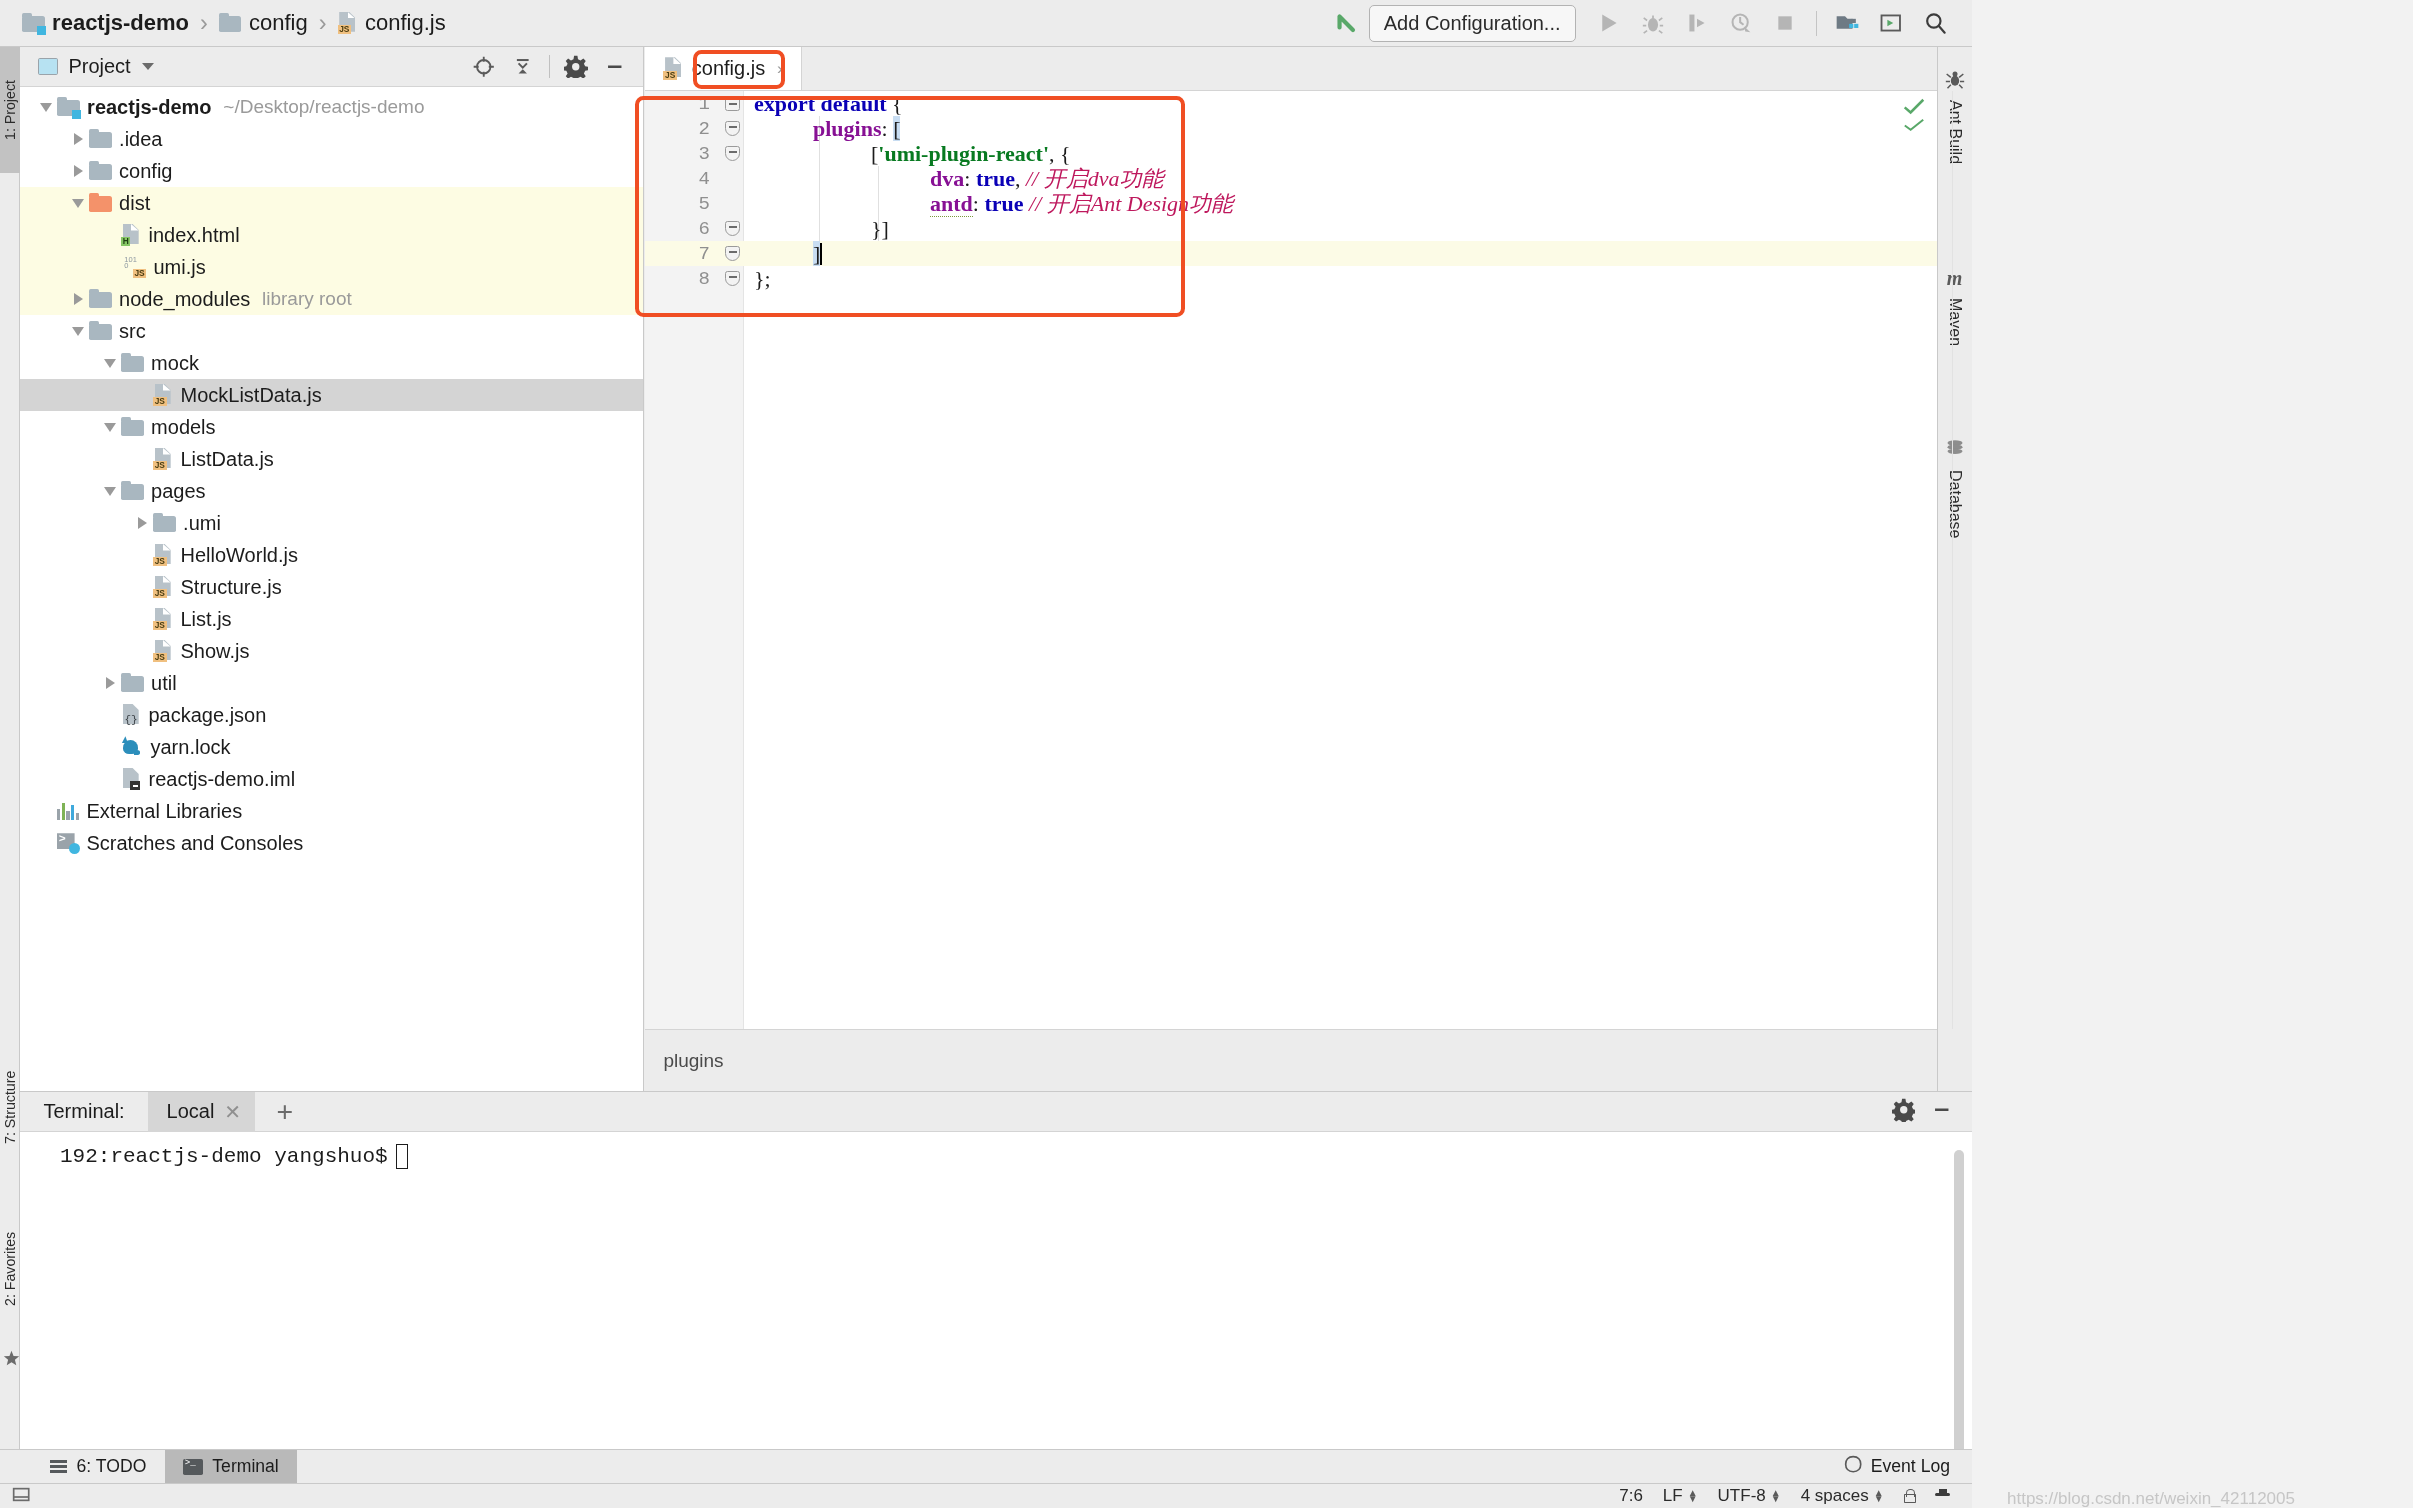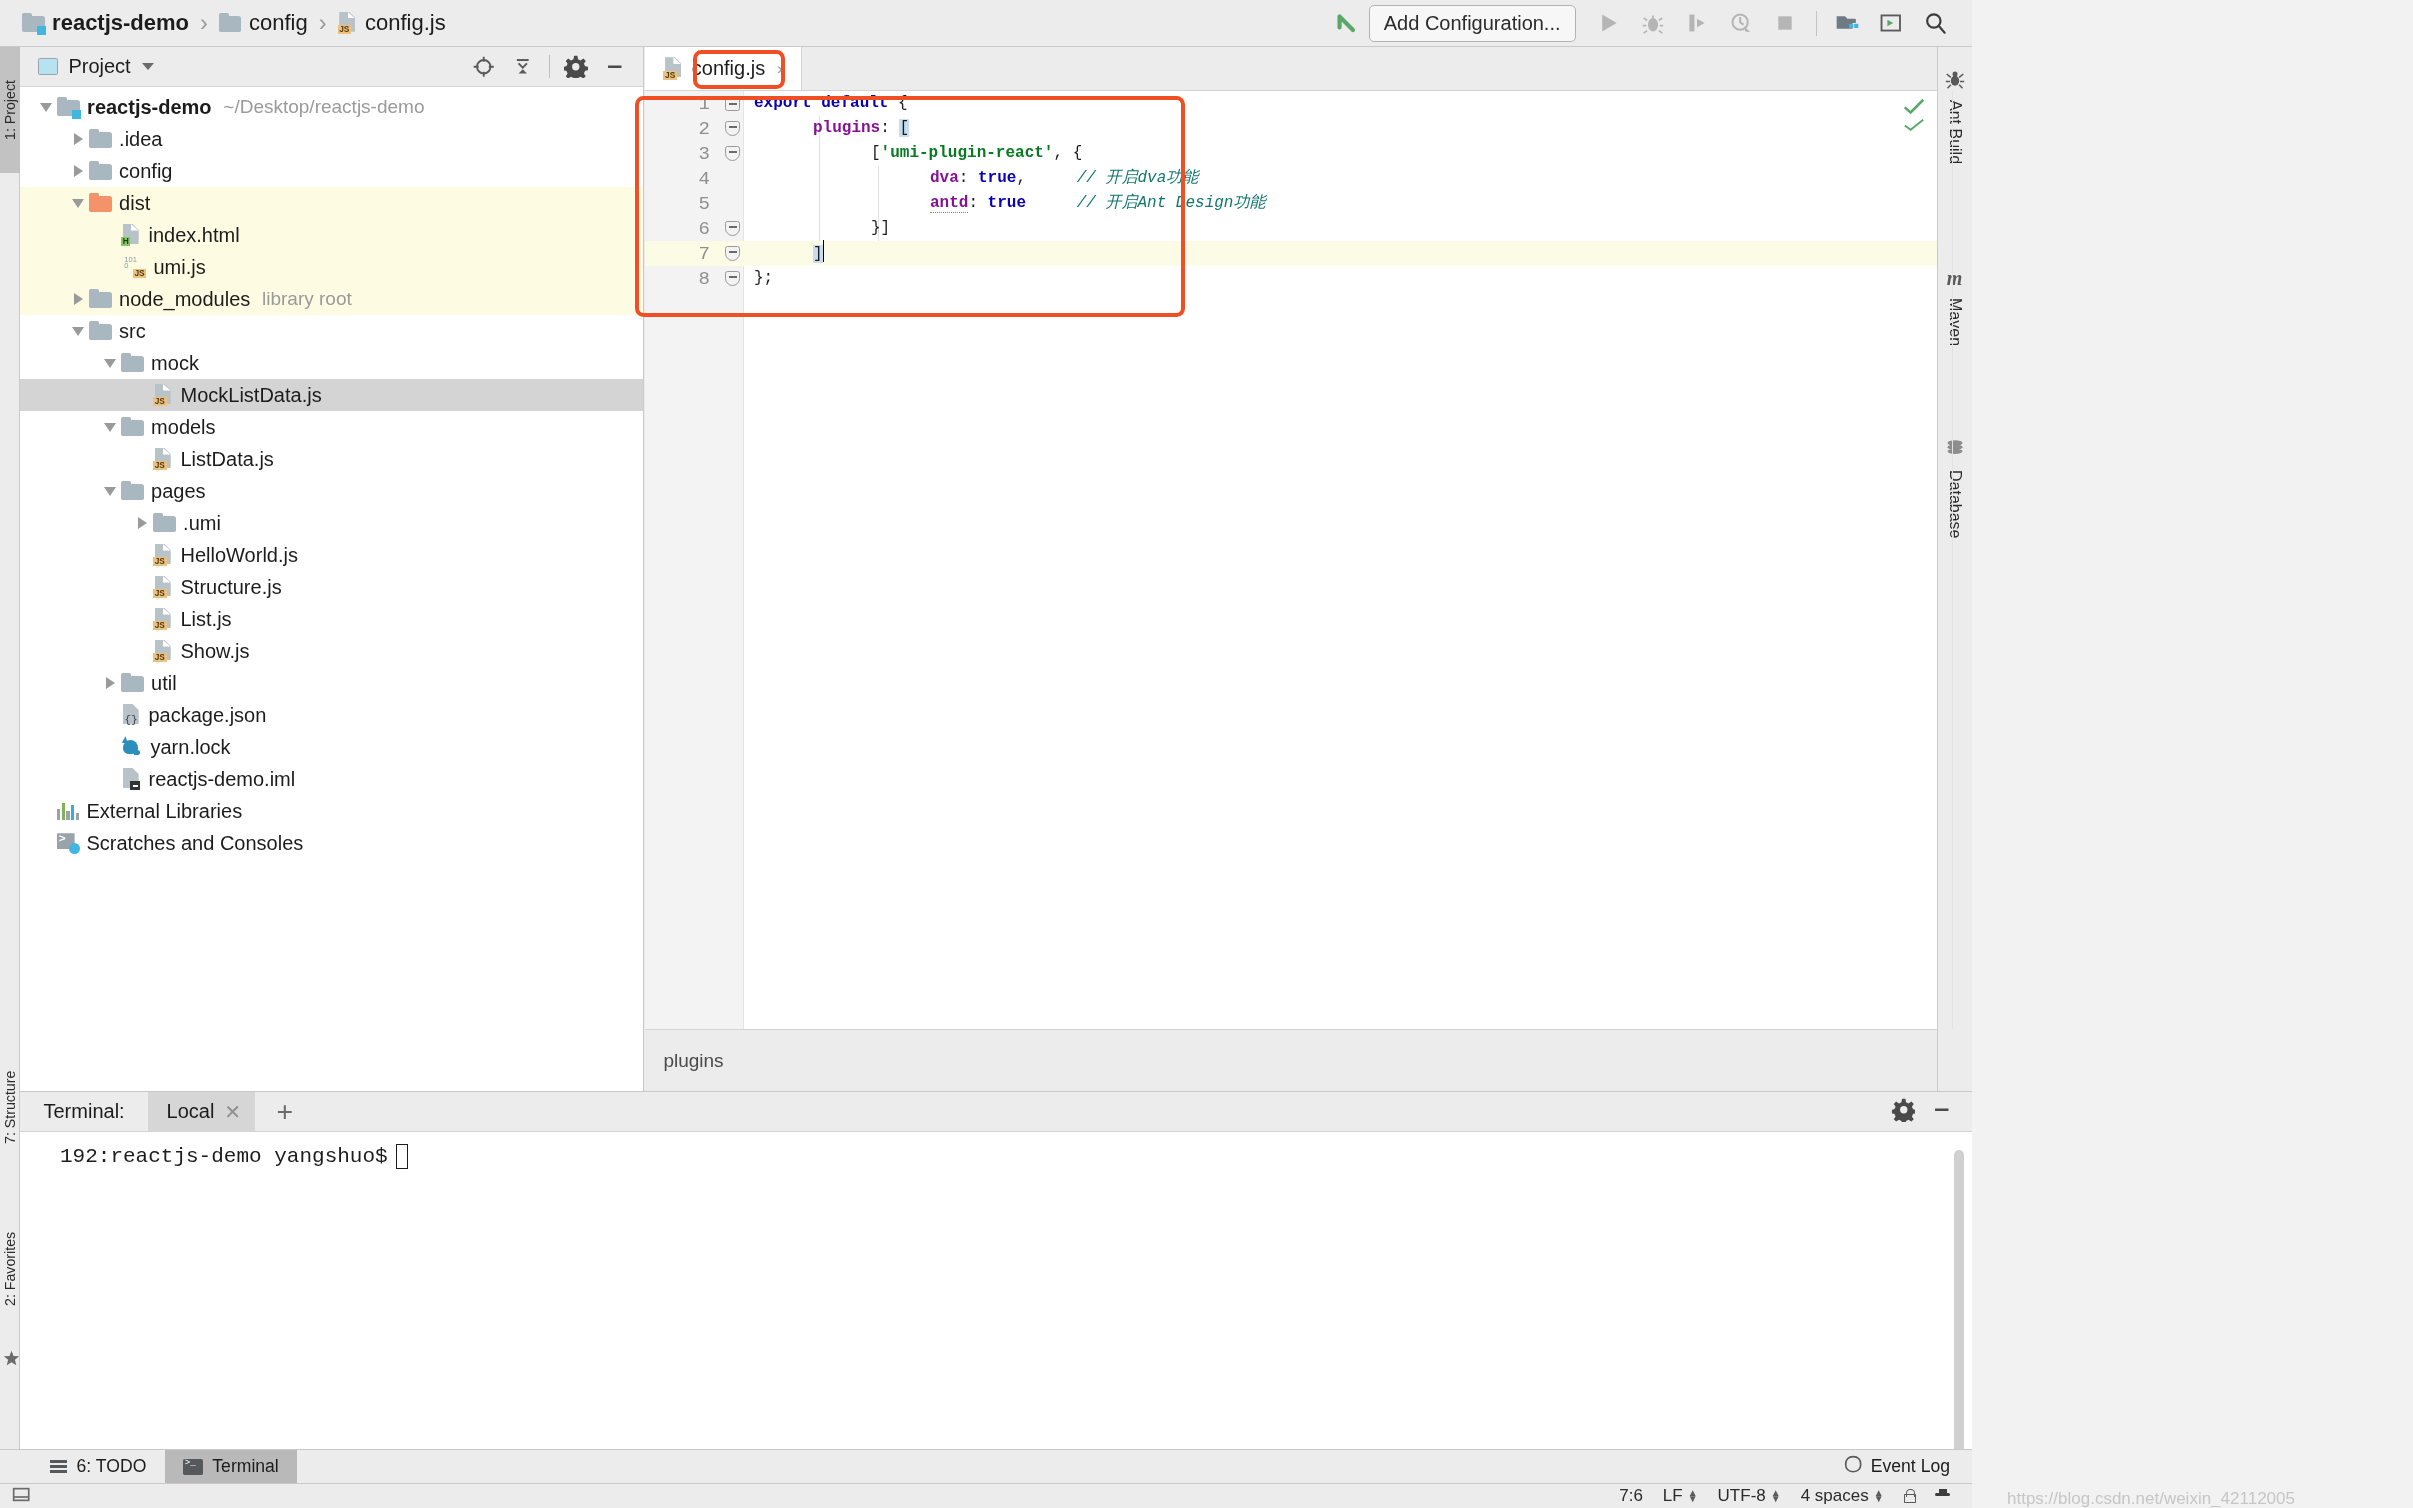--- a/index.html
+++ b/index.html
@@ -158,28 +158,28 @@
   .cline { position:relative; height:25px; display:flex; align-items:center; }
   .cline.cur { background:#fcfbe6; }
   .ln { position:absolute; left:0; width:65px; text-align:right; font-size:19px; color:#8f8f8f;
         font-family:"Liberation Mono",monospace; }
   .fmark { position:absolute; left:80px; width:15px; height:15px; top:5px; }
   .fmark.minus { border:0.8px solid #9a9a9a; border-radius:2.5px; background:#f3f3f3; }
   .fmark.minus:after{content:"";position:absolute;left:2.5px;top:5.9px;width:8.4px;height:1.7px;background:#6b6b6b;}
   .fmark.arr { border:0.8px solid #9a9a9a; border-radius:2.5px 2.5px 50% 50%; background:#f3f3f3; }
   .fmark.arr:after{content:"";position:absolute;left:2.5px;top:4.2px;width:8.4px;height:1.7px;background:#6b6b6b;}
   .ctxt {
-    position:absolute; left:109px; font-size:16px; line-height:25px;
-    font-family:Liberation Mono, monospace; white-space:pre; color:#1c1c1c;
+    position:absolute; left:109px; font-size:22px; line-height:25px;
+    font-family:Liberation Serif, serif; white-space:pre; color:#1c1c1c;
   }
   .kw { color:#0a00b6; font-weight:bold; }
   .prop { color:#871094; font-weight:bold; }
   .str { color:#087a21; font-weight:bold; }
   .bool { color:#0a00b6; font-weight:bold; }
-  .cmt { color:#0f766e; font-style:italic;margin-left:41px; }
+  .cmt { color:#be185d; font-style:italic; }
   .sel-brk { background:#c8ddf2; }
   .caret-bar { display:inline-block; width:1.7px; height:22px; background:#000; vertical-align:-4.2px; }
   .squiggle { border-bottom:1.7px dotted #7a9a3a; }
   .indent-guide { position:absolute; top:0; bottom:0; width:0.8px; background:#e0e0e0; }
 
   
   .redbox { position:absolute; border:4.2px solid #f04e23; border-radius:8.4px; pointer-events:none; }
 
   .bcbar { position:absolute; left:0; right:0; bottom:0; height:62px; background:#ececec;
            border-top:0.8px solid #d4d4d4; display:flex; align-items:center; padding-left:18.4px;

